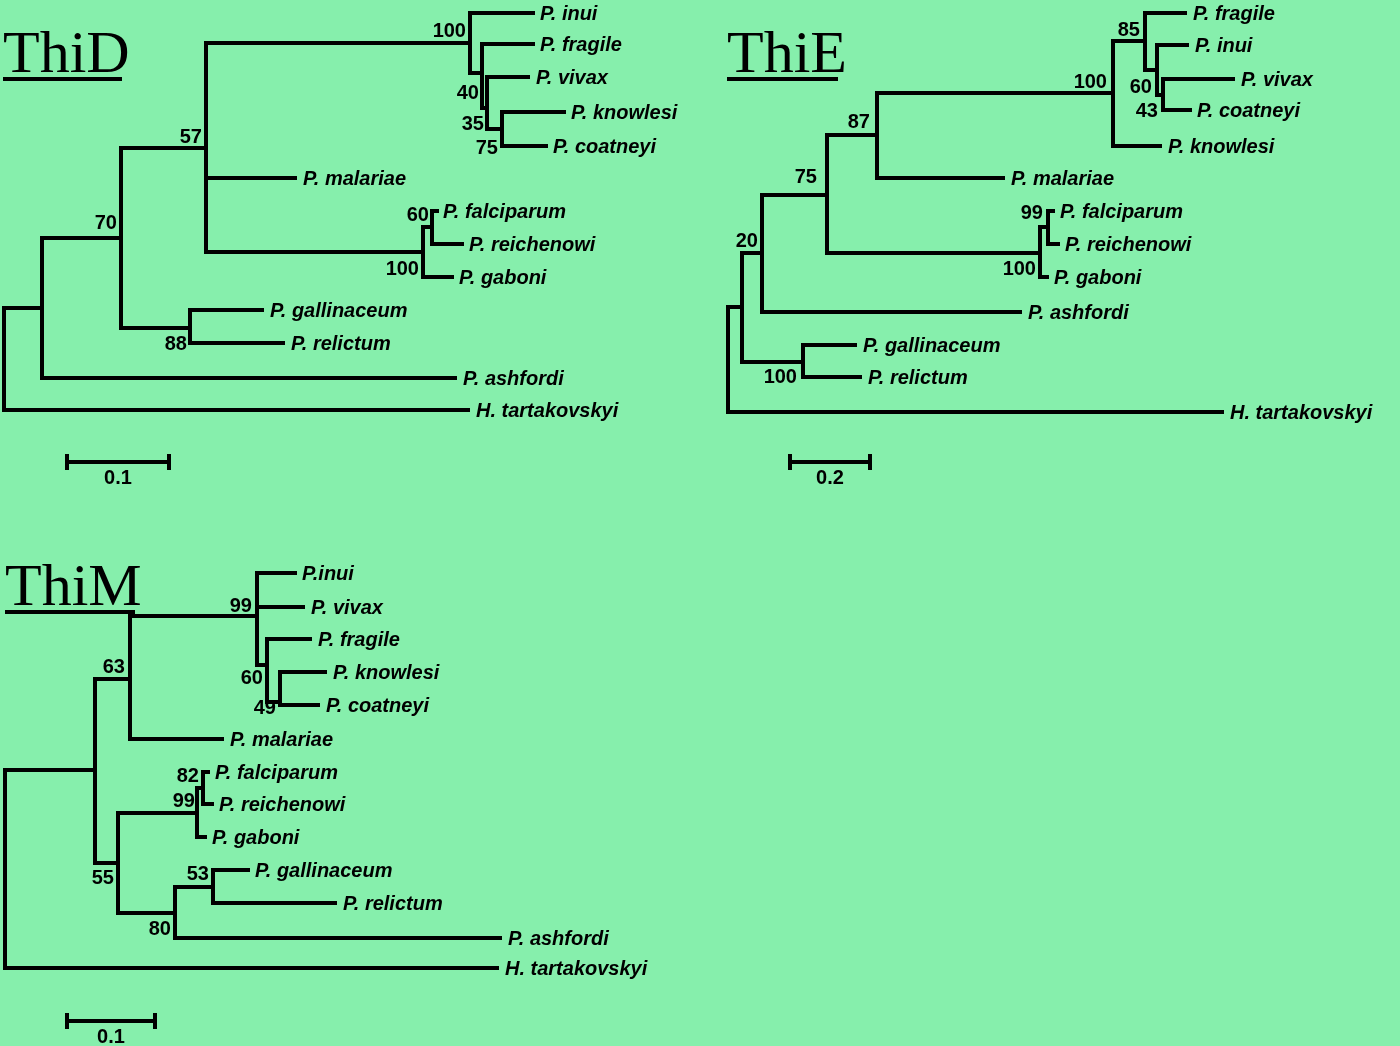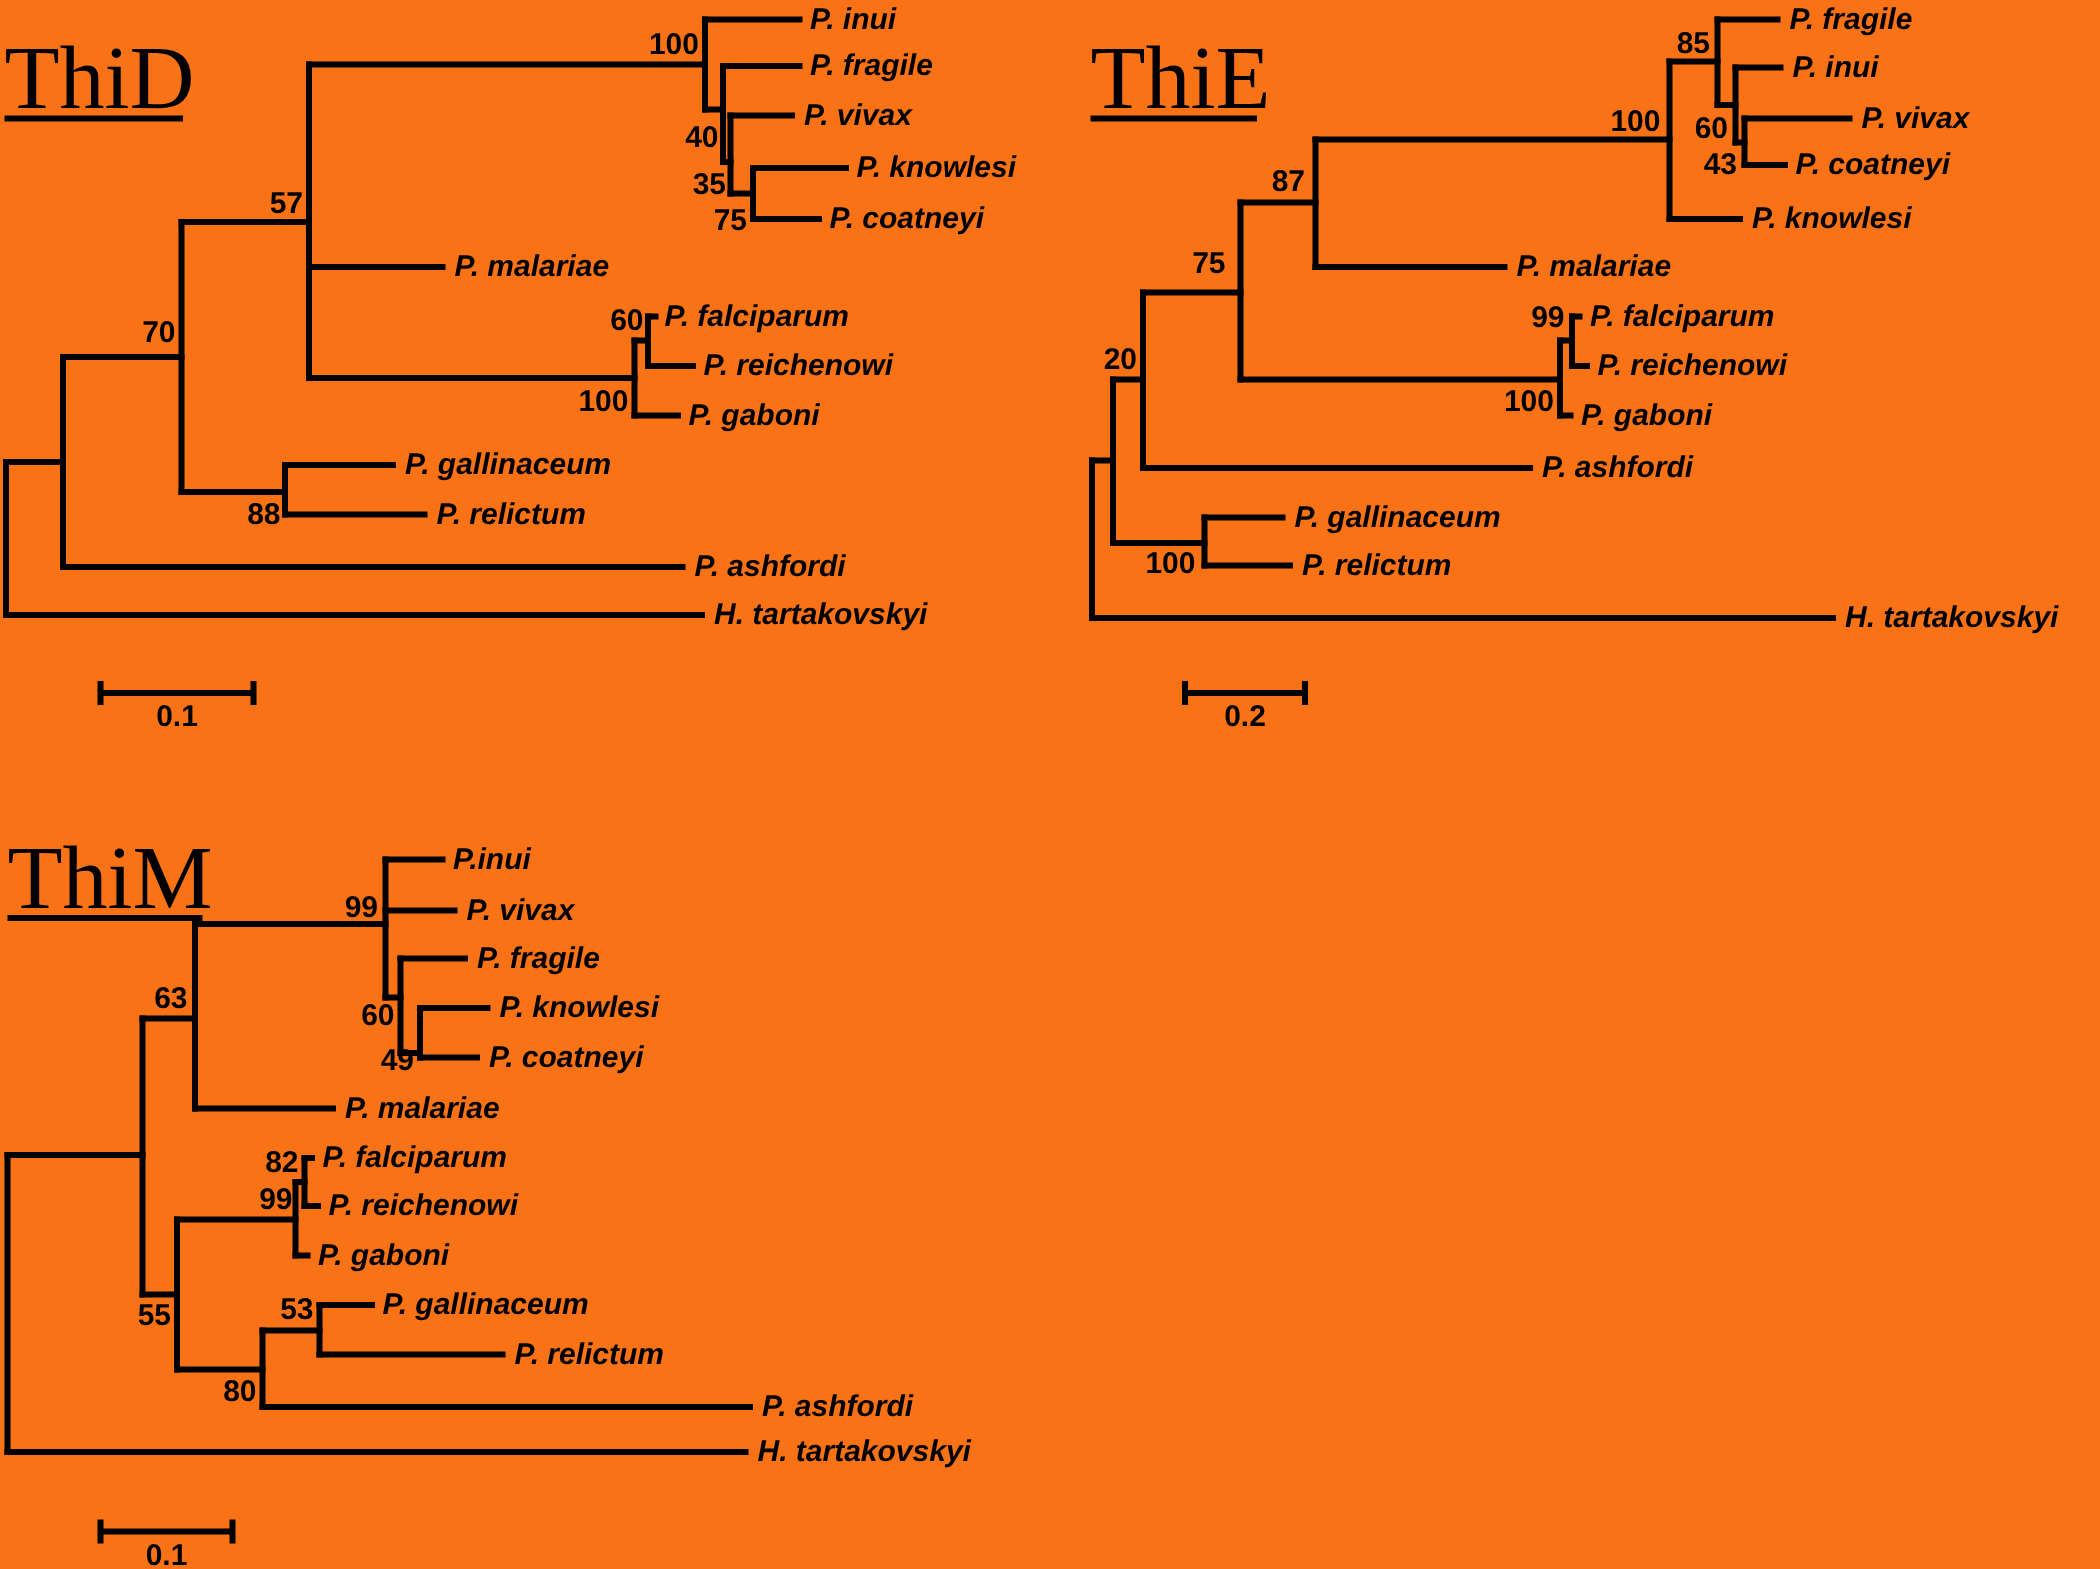--- a/index.html
+++ b/index.html
@@ -1,16 +1,16 @@
 <!DOCTYPE html>
 <html><head>
 <meta charset="utf-8">
 <style>
   html,body{margin:0;padding:0;background:#ffffff;}
-  #figure{position:relative;width:1400px;height:1046px;background:#f97316;overflow:hidden;}
+  #figure{position:relative;width:1400px;height:1046px;background:#86efac;overflow:hidden;}
   svg{display:block;}
   .branch{stroke:#000000;stroke-width:4;stroke-linecap:square;fill:none;}
   .uline{stroke:#000000;stroke-width:4;stroke-linecap:butt;}
   .sbar{stroke:#000000;stroke-width:4;stroke-linecap:butt;}
   .stick{stroke:#000000;stroke-width:4;stroke-linecap:butt;}
   .title{font-family:"Liberation Serif", "DejaVu Serif", serif;font-size:60px;fill:#000000;}
   .taxon{font-family:"Liberation Sans", "DejaVu Sans", sans-serif;font-size:20px;font-weight:bold;font-style:italic;fill:#000000;dominant-baseline:central;}
   .boot{font-family:"Liberation Sans", "DejaVu Sans", sans-serif;font-size:20px;font-weight:bold;fill:#000000;text-anchor:end;dominant-baseline:central;}
   .sblabel{font-family:"Liberation Sans", "DejaVu Sans", sans-serif;font-size:20px;font-weight:bold;fill:#000000;text-anchor:middle;}
 </style>

